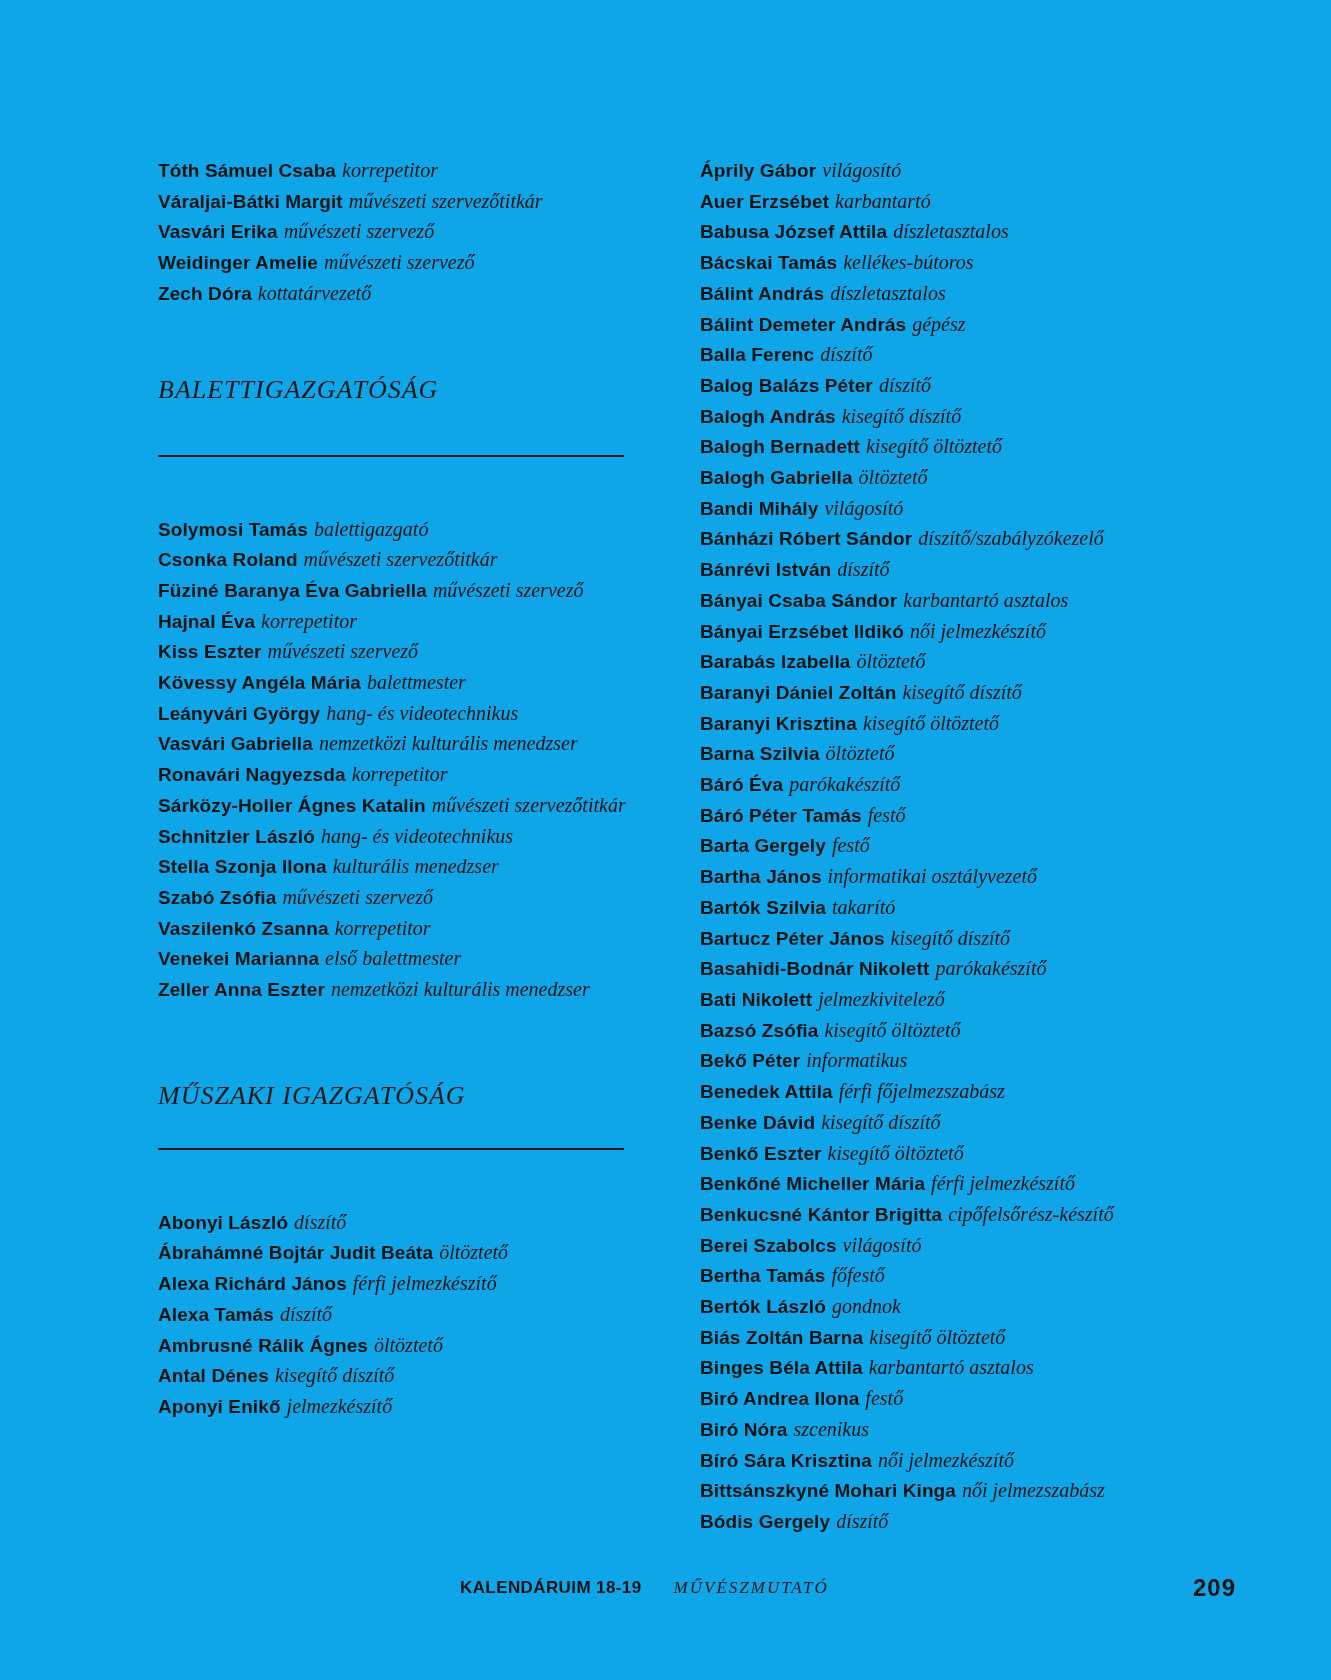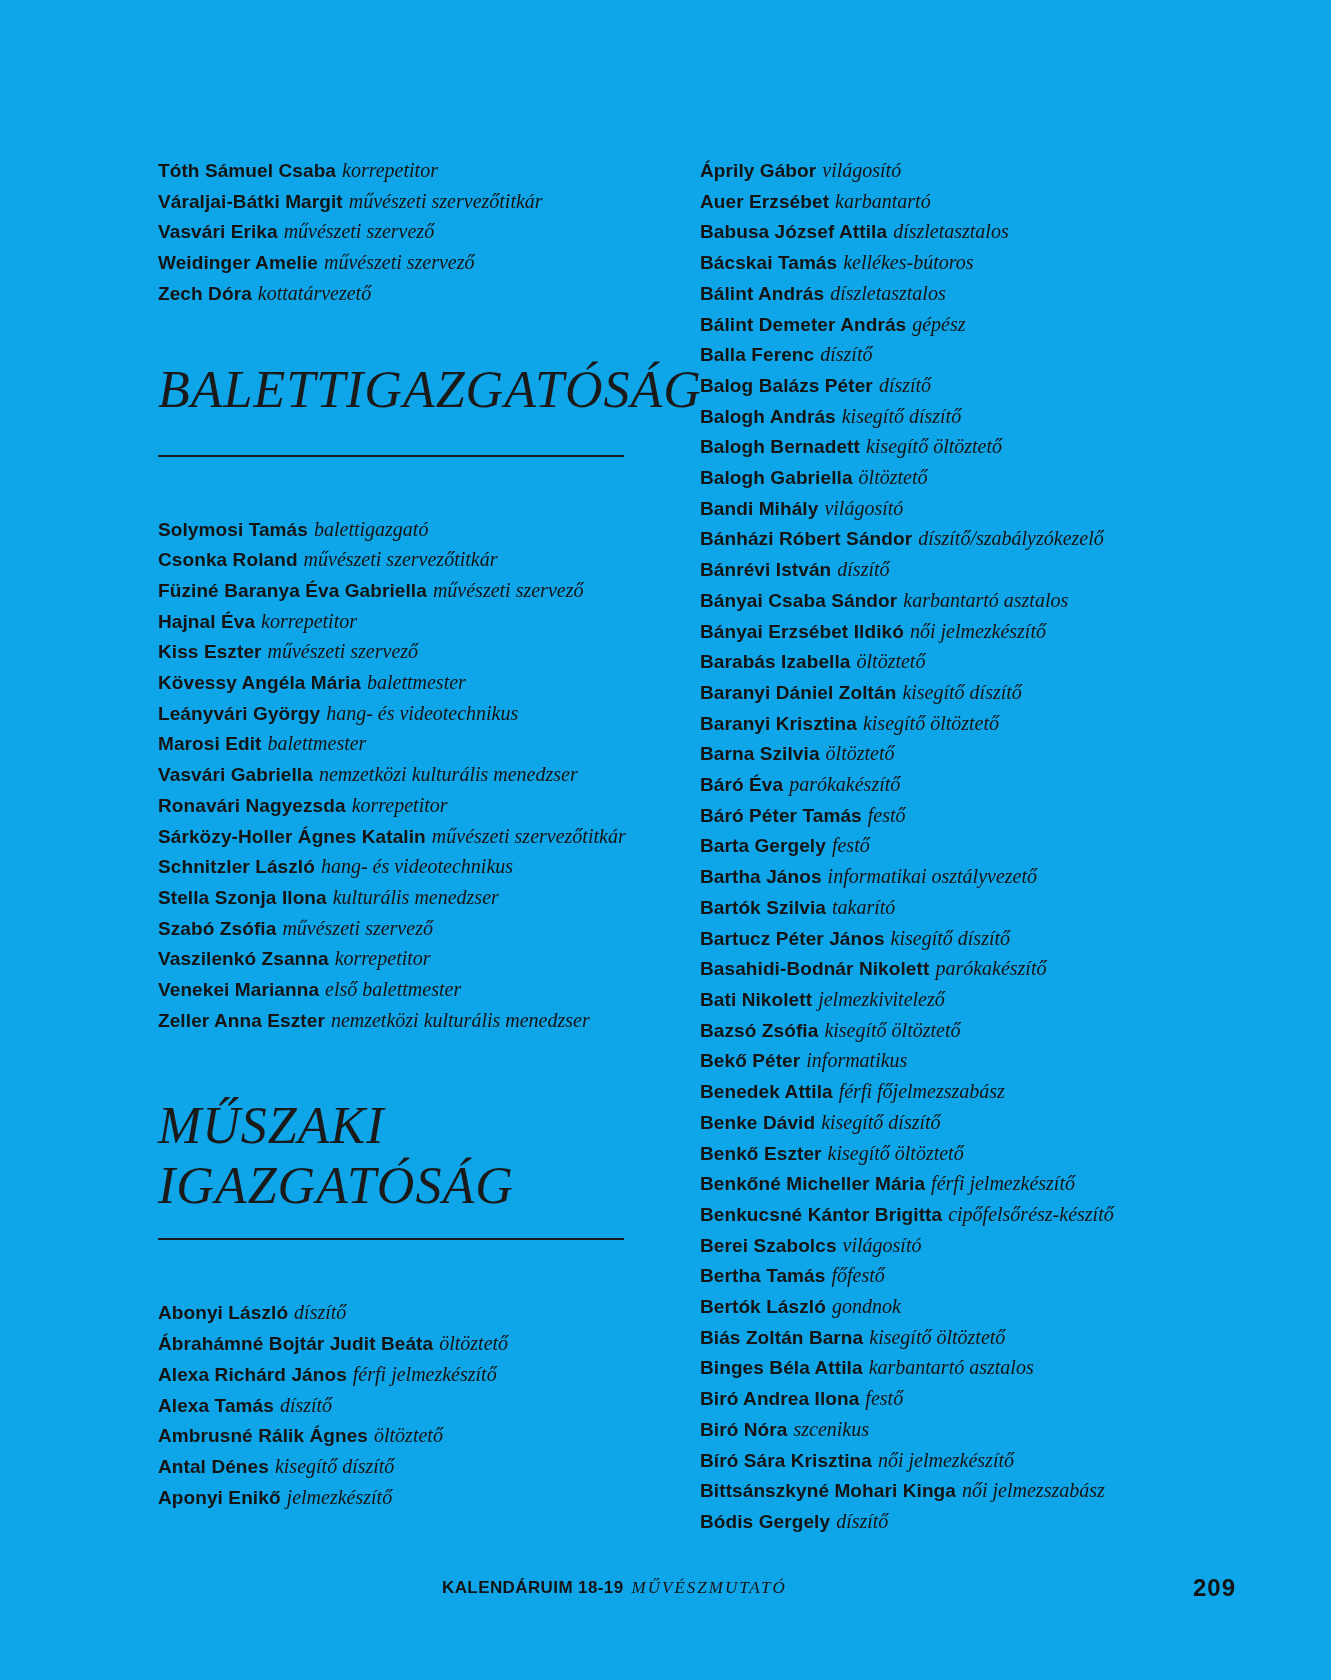--- a/index.html
+++ b/index.html
@@ -32,21 +32,21 @@
   .role {
     font-family: "Liberation Serif", serif;
     font-style: italic;
     font-size: 20px;
   }
 
   .heading {
     font-family: "Liberation Serif", serif;
     font-style: italic;
     font-weight: 400;
-    font-size: 52px;
+    font-size: 26px;
     line-height: 60px;
     letter-spacing: 1px;
     margin: 0;
     color: #1a1a1a;
   }
   .heading-balett { margin-top: 50px; }
   .heading-muszaki { margin-top: 60px; max-width: 340px; }
 
   .rule {
     border: 0;
@@ -59,24 +59,24 @@
   .entries-after-rule { margin-top: 58px; }
 
   .footer {
     position: absolute;
     left: 0; right: 0;
     top: 1578px;
     height: 40px;
   }
   .footer-group {
     position: absolute;
-    left: 442px;
+    left: 460px;
     display: flex;
     align-items: baseline;
-    gap: 8px;
+    gap: 32px;
     text-align: center;
   }
   .footer-edition {
     font-family: "Liberation Sans", sans-serif;
     font-weight: 700;
     font-size: 17px;
     letter-spacing: 0.4px;
   }
   .footer-section {
     font-family: "Liberation Serif", serif;
@@ -127,21 +127,20 @@
 
         <div class="entry"><span class="name">Hajnal Éva</span><span class="role">korrepetitor</span></div>
 
         <div class="entry"><span class="name">Kiss Eszter</span><span class="role">művészeti szervező</span></div>
 
         <div class="entry"><span class="name">Kövessy Angéla Mária</span><span class="role">balettmester</span></div>
 
 
         <div class="entry"><span class="name">Leányvári György</span><span class="role">hang- és videotechnikus</span></div>
 
-        <div class="entry"><span class="name">Marosi Edit</span><span class="role">balettmester</span></div>
 
         <div class="entry"><span class="name">Vasvári Gabriella</span><span class="role">nemzetközi kulturális menedzser</span></div>
 
         <div class="entry"><span class="name">Ronavári Nagyezsda</span><span class="role">korrepetitor</span></div>
 
         <div class="entry"><span class="name">Sárközy-Holler Ágnes Katalin</span><span class="role">művészeti szervezőtitkár</span></div>
 
         <div class="entry"><span class="name">Schnitzler László</span><span class="role">hang- és videotechnikus</span></div>
 
         <div class="entry"><span class="name">Stella Szonja Ilona</span><span class="role">kulturális menedzser</span></div>

